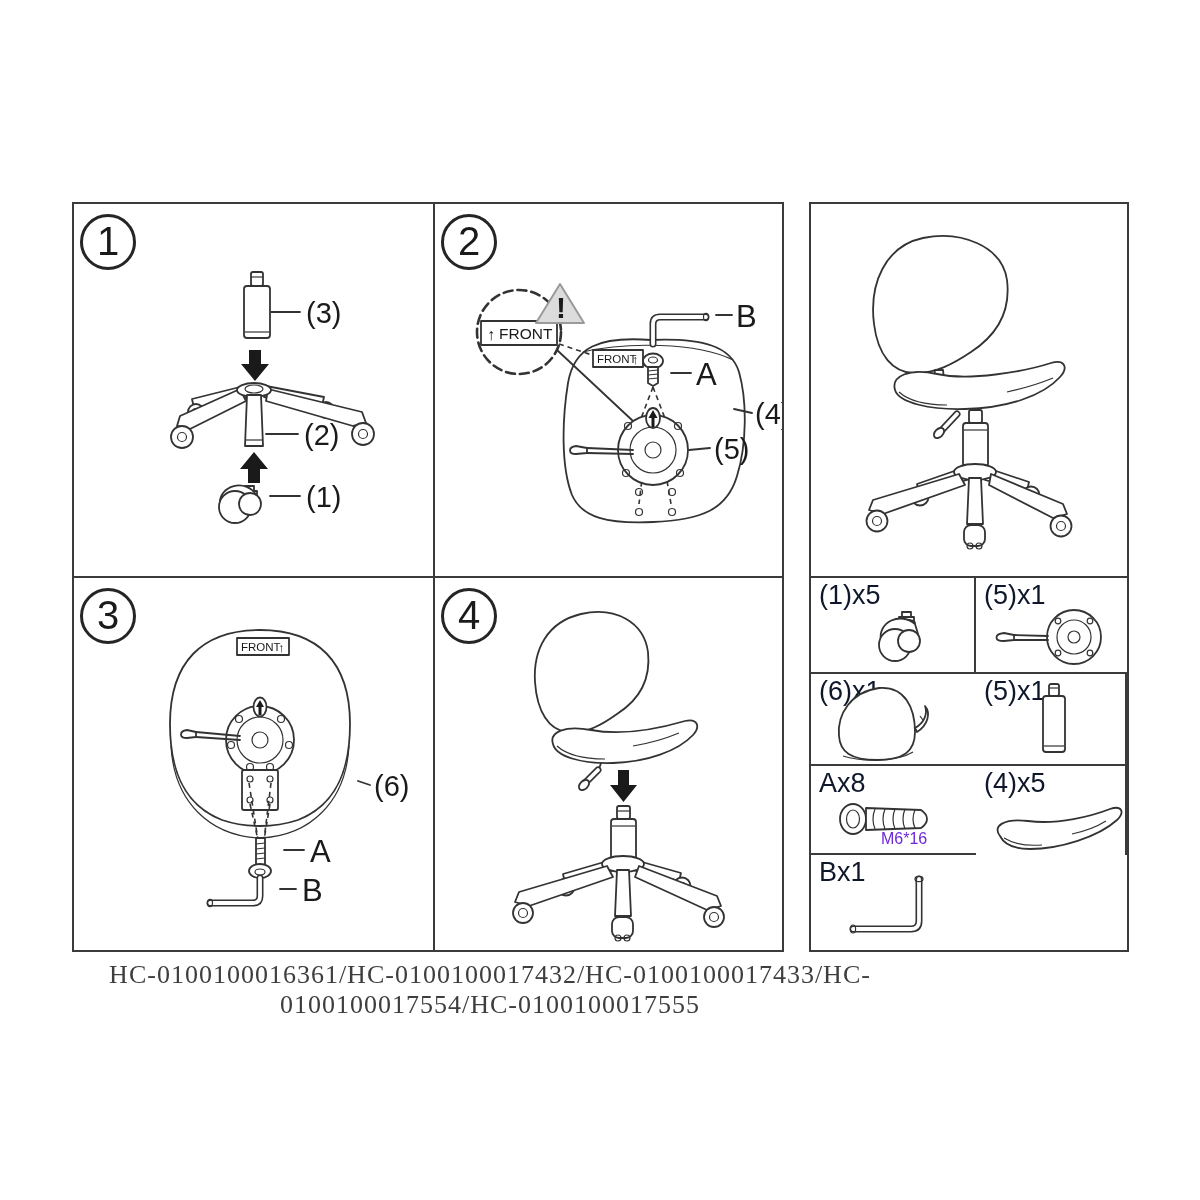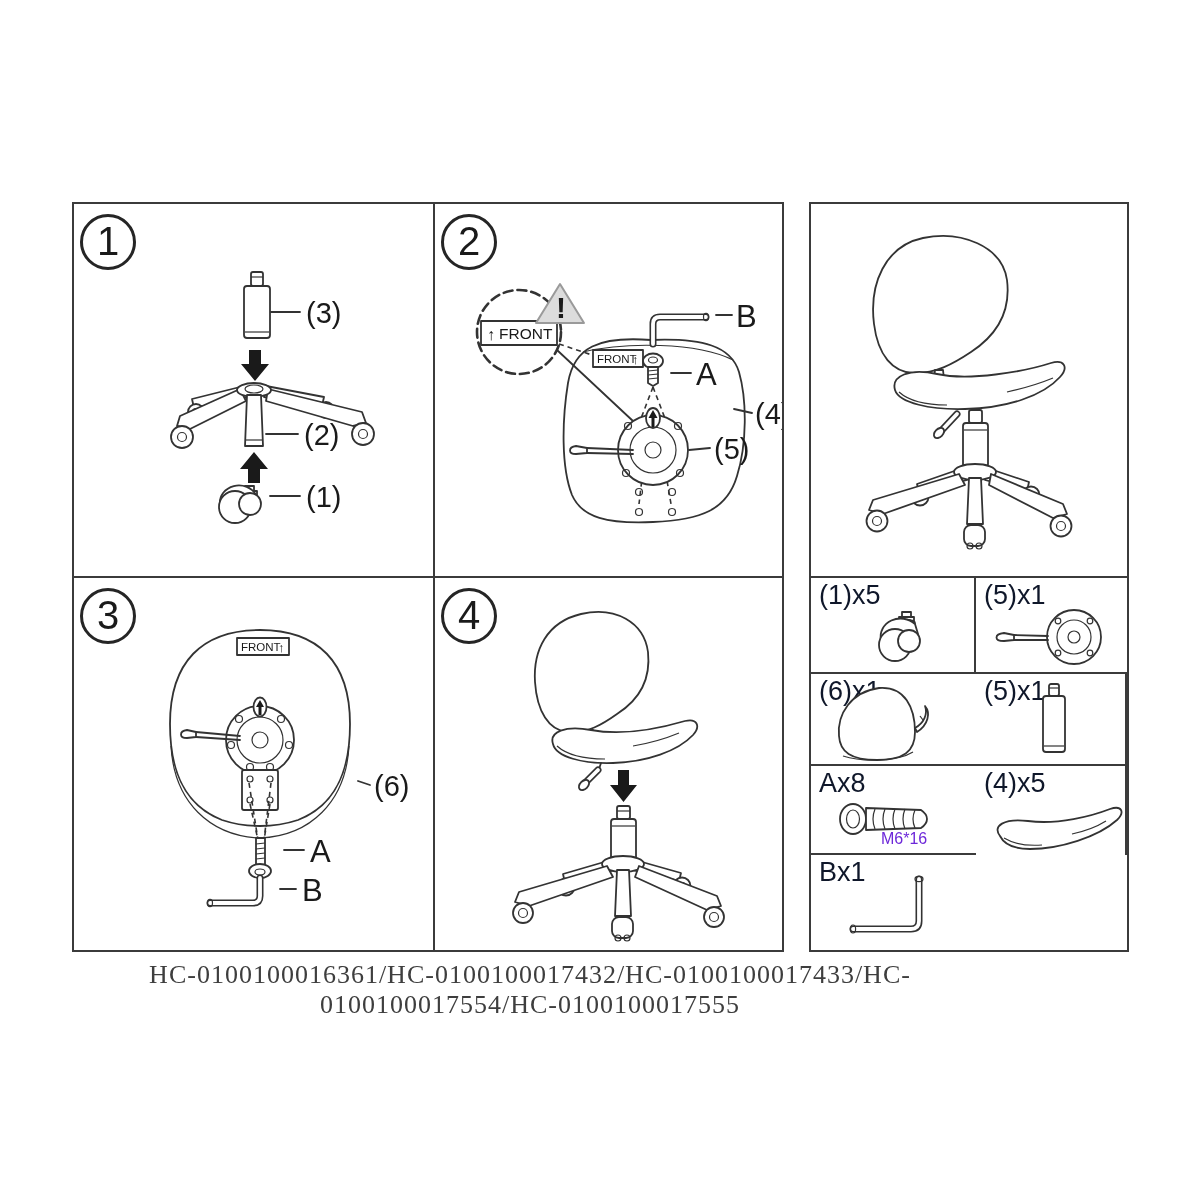--- a/index.html
+++ b/index.html
@@ -16,22 +16,22 @@
   .plabel{position:absolute;font-size:29px;color:#1a1a1a;z-index:4;}
   .chair-area{position:absolute;left:0;top:0;width:316px;height:372px;}
   .parts-grid{position:absolute;left:0;top:374px;right:0;bottom:0;display:grid;
               grid-template-columns:165px auto;grid-template-rows:96px 92px 89px auto;}
   .cell{position:relative;border-bottom:2px solid #3b3b3b;box-sizing:border-box;}
   .cell.colL{border-right:2px solid #3b3b3b;}
   .cell.lastrow{border-bottom:none;}
   .cell-label{position:absolute;left:8px;top:2px;font-size:27px;color:#0f172a;}
   .cell svg{position:absolute;}
   .spec-label{position:absolute;font-size:16px;color:#6d28d9;}
-  .footer{position:absolute;left:12px;top:960px;width:980px;text-align:center;
-          font-family:"Liberation Serif",serif;font-size:26px;letter-spacing:1px;color:#3e3e3e;padding-left:28px;}
+  .footer{position:absolute;left:0;top:960px;width:980px;text-align:center;
+          font-family:"Liberation Serif",serif;font-size:26px;letter-spacing:1px;color:#3e3e3e;}
   svg .ln{fill:none;stroke:#333;stroke-width:1.8;stroke-linecap:round;stroke-linejoin:round;}
   svg .lnw{fill:#fff;stroke:#333;stroke-width:1.8;stroke-linecap:round;stroke-linejoin:round;}
   svg .thin{fill:none;stroke:#333;stroke-width:1.2;}
   svg .dash{fill:none;stroke:#333;stroke-width:1.6;stroke-dasharray:5 4;}
   svg .blk{fill:#1a1a1a;stroke:none;}
   svg .tube{fill:none;stroke:#333;stroke-width:7;stroke-linecap:round;stroke-linejoin:round;}
   svg .tubein{fill:none;stroke:#fff;stroke-width:3.8;stroke-linecap:round;stroke-linejoin:round;}
   svg text{font-family:"Liberation Sans",sans-serif;fill:#1a1a1a;stroke:none;}
 </style>
 </head>

